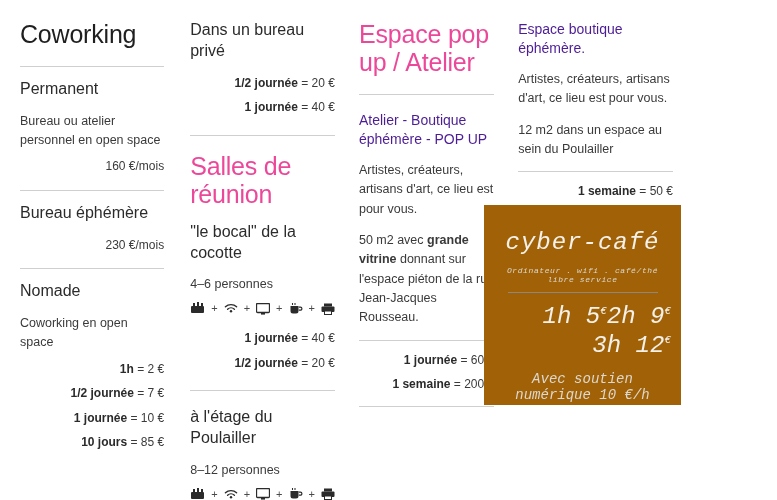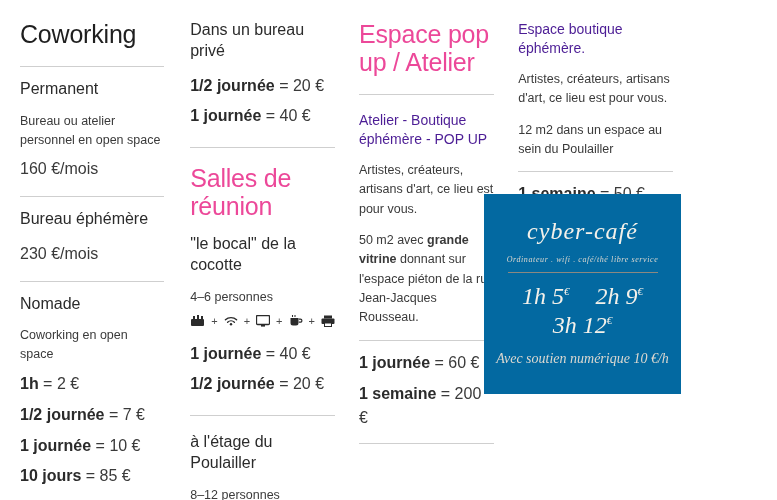--- a/index.html
+++ b/index.html
@@ -70,24 +70,25 @@
     margin: 0 0 12px 0;
     color: #3a3a3a;
   }
   p.tight {
     font-size: 12.5px;
     line-height: 1.5;
     margin: 0 0 8px 0;
     color: #3a3a3a;
   }
   .price {
-    font-size: 16px;
+    font-size: 12px;
     line-height: 1.55;
     margin: 0 0 6px 0;
     color: #3a3a3a;
+    text-align: right;
   }
   .price b { font-weight: 700; color: #2b2b2b; }
   .hr {
     border: 0;
     border-top: 1px solid #cfcfcf;
     margin: 14px 0 12px 0;
     height: 0;
   }
   .hr.tight { margin: 12px 0 10px 0; }
   .hr.wide { margin: 18px 0 16px 0; }
@@ -100,29 +101,29 @@
     color: #2b2b2b;
     font-size: 13px;
   }
   .icons svg { display: block; }
   .icons .plus { font-size: 11px; line-height: 1; color: #4a4a4a; }
 
   
   .chalk {
     position: absolute;
     right: 10px;
-    top: 194px;
+    top: 205px;
     width: 197px;
     height: 200px;
-    background: #0369a1;
+    background: #a16207;
     color: #f2efe9;
     box-sizing: border-box;
     padding: 12px 10px;
     text-align: center;
-    font-family: Liberation Serif, serif;
+    font-family: Liberation Mono, monospace;
   }
   .chalk .brand {
     font-size: 24px;
     font-style: italic;
     letter-spacing: 1px;
     margin-top: 12px;
     color: #f4f1ea;
   }
   .chalk .tagline {
     font-size: 8px;
@@ -135,23 +136,22 @@
     width: 150px;
     height: 1px;
     background: #8c8880;
     margin: 8px auto 0 auto;
   }
   .chalk .rates {
     margin-top: 10px;
   }
   .chalk .rate-row {
     display: flex;
-    justify-content: center;
+    justify-content: flex-end;
     align-items: flex-start;
-    gap: 26px;
     margin-bottom: 2px;
   }
   .chalk .rate {
     font-size: 24px;
     font-style: italic;
     color: #f4f1ea;
     white-space: nowrap;
   }
   .chalk .rate sup {
     font-size: 11px;

